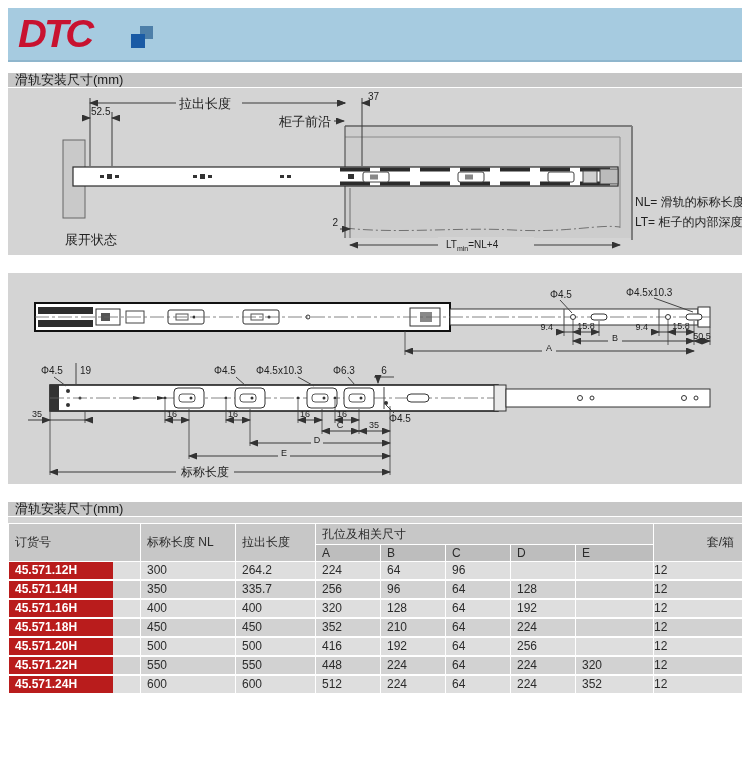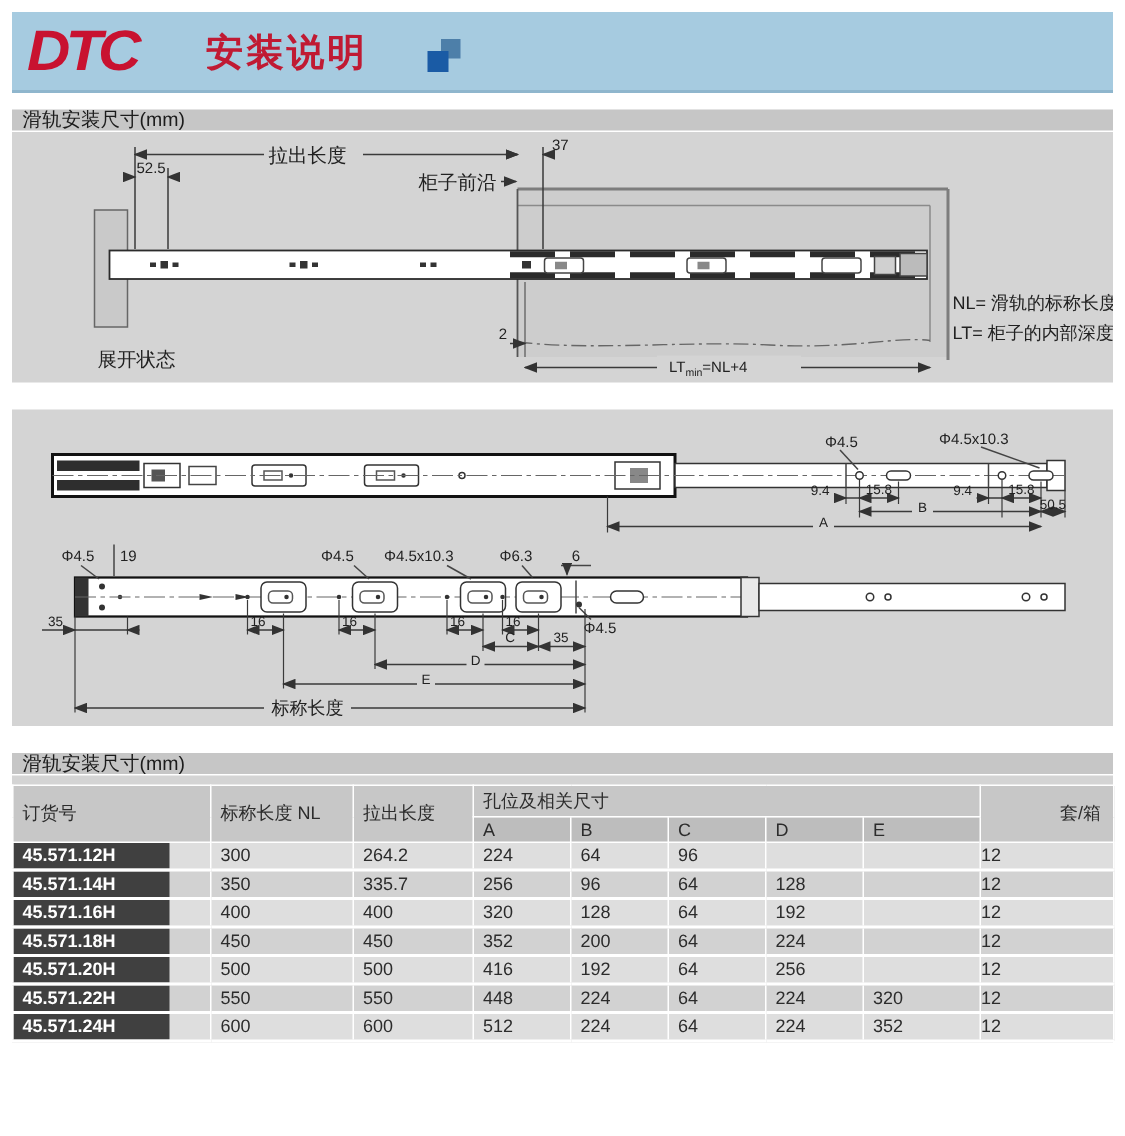--- a/index.html
+++ b/index.html
@@ -39,40 +39,39 @@
   th, td { border:1px solid #ffffff; padding:0; }
   thead th { font-weight:normal; text-align:left; background:#c7c7c7; padding-left:6px; }
   thead tr.subrow th { background:#bdbdbd; height:16px; }
   thead tr.grouprow th { height:20px; }
   th.box-h { text-align:right; padding-right:8px; }
   tbody td { height:17px; line-height:17px; border-bottom:2px solid #ffffff; padding-left:6px; }
   tbody tr.odd td  { background:#dedede; }
   tbody tr.even td { background:#d2d2d2; }
   td.order-td { padding:0; }
   .chip {
-    width:104px; height:17px; line-height:17px; background:#404040;
+    width:104px; height:17px; line-height:17px; background:#b91c1c;
     color:#ffffff; font-weight:bold; font-size:12px; padding-left:6px; box-sizing:border-box;
   }
   td.box-td { padding-right:8px; padding-left:0; }
 
   
   text { fill:#222; font-family:"Liberation Sans","DejaVu Sans",sans-serif; }
   .dim { font-size:10px; }
   .dims { font-size:9px; }
   .cjk { font-size:13px; }
   .cjk-s { font-size:12px; }
 </style>
 </head>
 <body>
 
 <div class="page">
 
   <div class="brandbar">
     <span class="logo">DTC</span>
-    <span class="app-title">安装说明</span>
     <span class="title-icon">
       <span class="sq-light"></span>
       <span class="sq-dark"></span>
     </span>
   </div>
 
   <div class="sec-title">滑轨安装尺寸(mm)</div>
   <div class="panel">
     <svg viewBox="0 0 734 167" width="734" height="167">
       <defs>
@@ -404,21 +403,21 @@
     <td></td>
     <td class="box-td">12</td>
   </tr>
           <tr class="even">
     <td class="order-td">
               <div class="chip">45.571.18H</div>
             </td>
     <td>450</td>
     <td>450</td>
     <td>352</td>
-    <td>200</td>
+    <td>210</td>
     <td>64</td>
     <td>224</td>
     <td></td>
     <td class="box-td">12</td>
   </tr>
           <tr class="odd">
     <td class="order-td">
               <div class="chip">45.571.20H</div>
             </td>
     <td>500</td>

